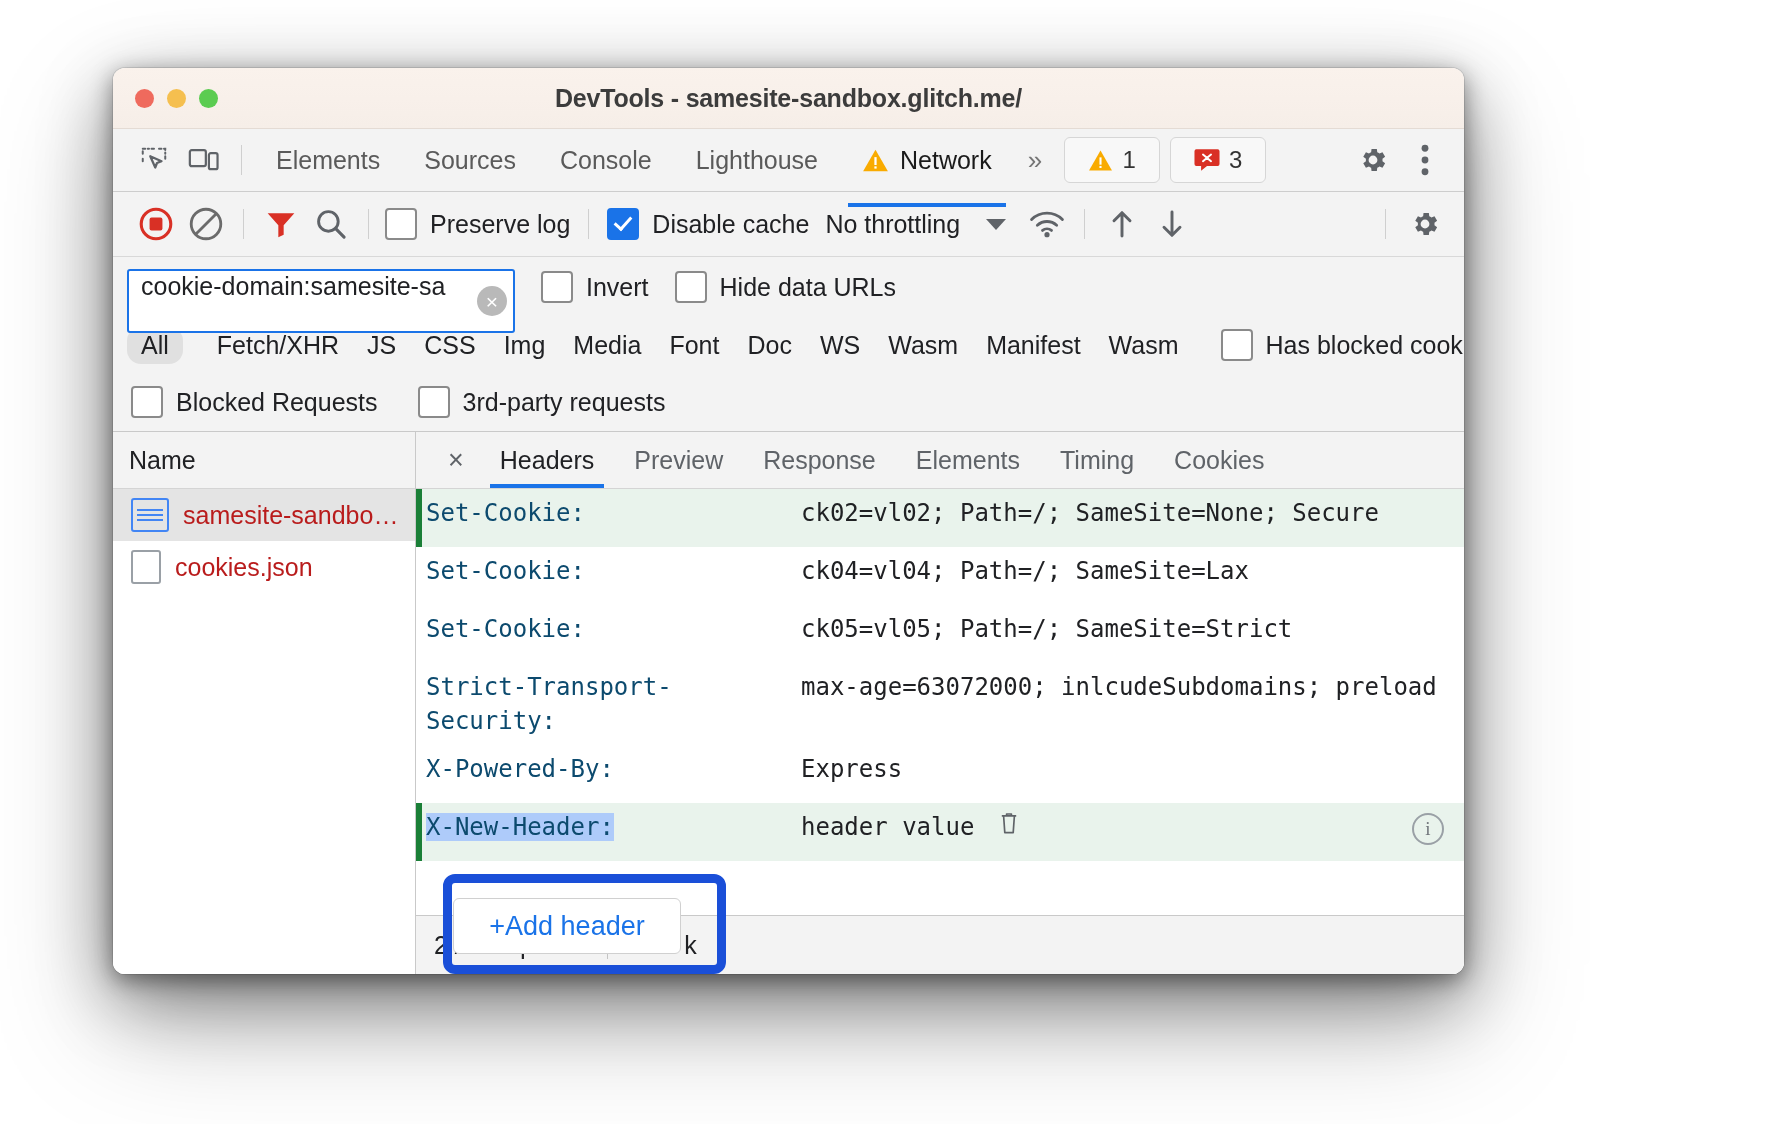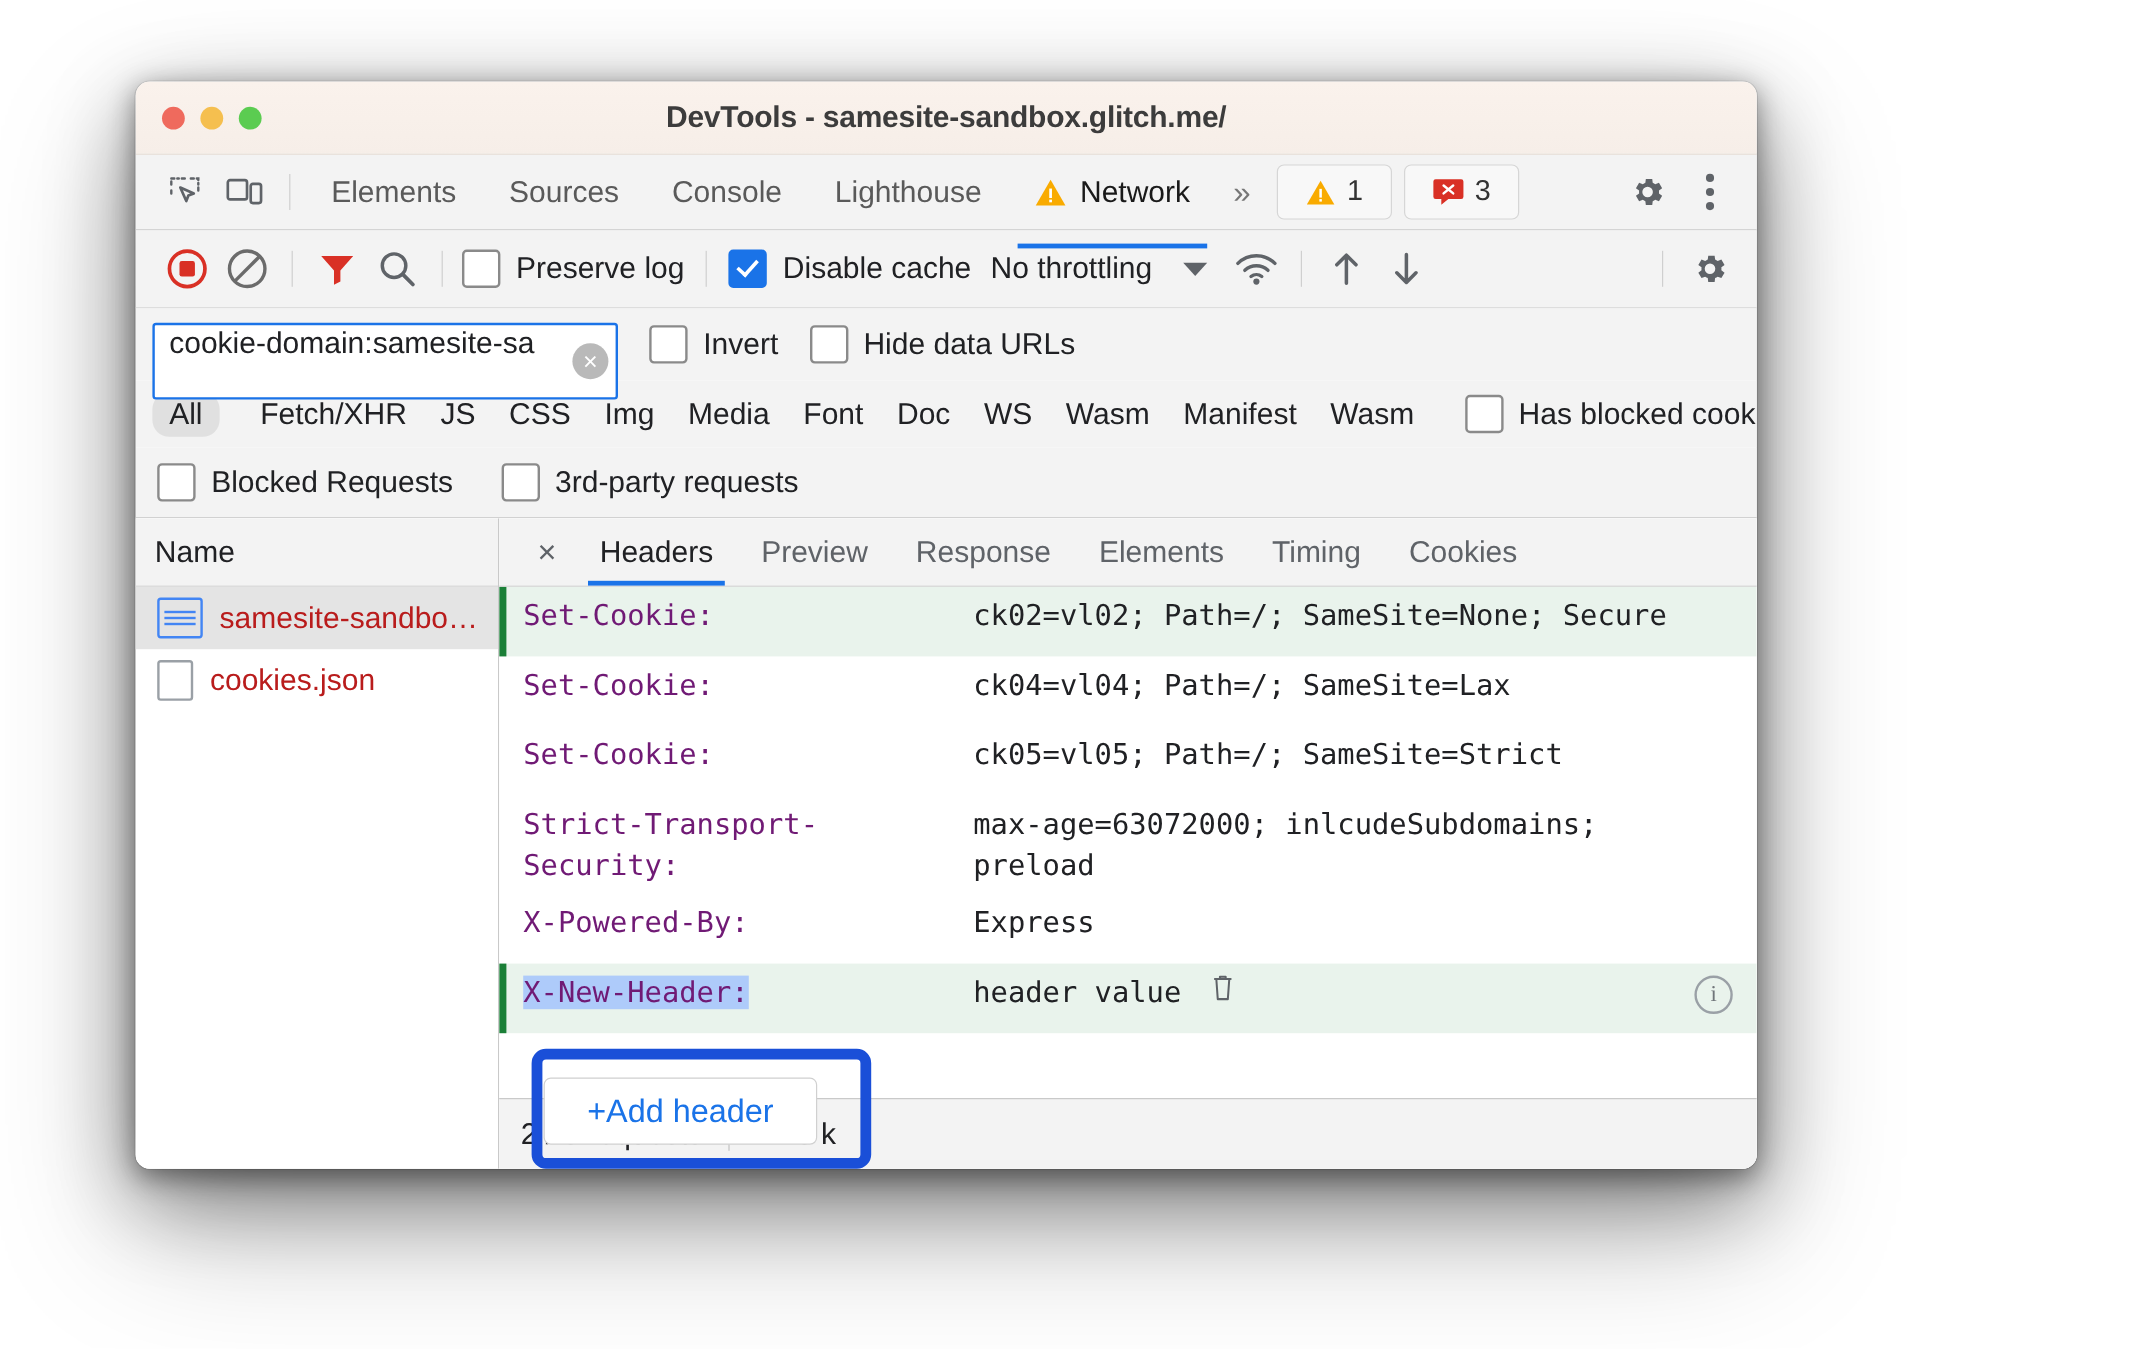--- a/index.html
+++ b/index.html
@@ -386,22 +386,22 @@
     position: relative;
     border-left: 6px solid transparent;
   }
   .hrow.override {
     background: #e9f3ec;
     border-left-color: #1a7f37;
   }
   .hname {
     width: 375px;
     flex: none;
-    color: #701a75;
-    padding-left: 14px;
+    color: #0c4a6e;
+    padding-left: 4px;
     line-height: 1.42;
     word-break: break-word;
   }
   .hname .hl {
     background: #aecbfa;
   }
   .hvalue {
     flex: 1;
     color: #202124;
     line-height: 1.42;

